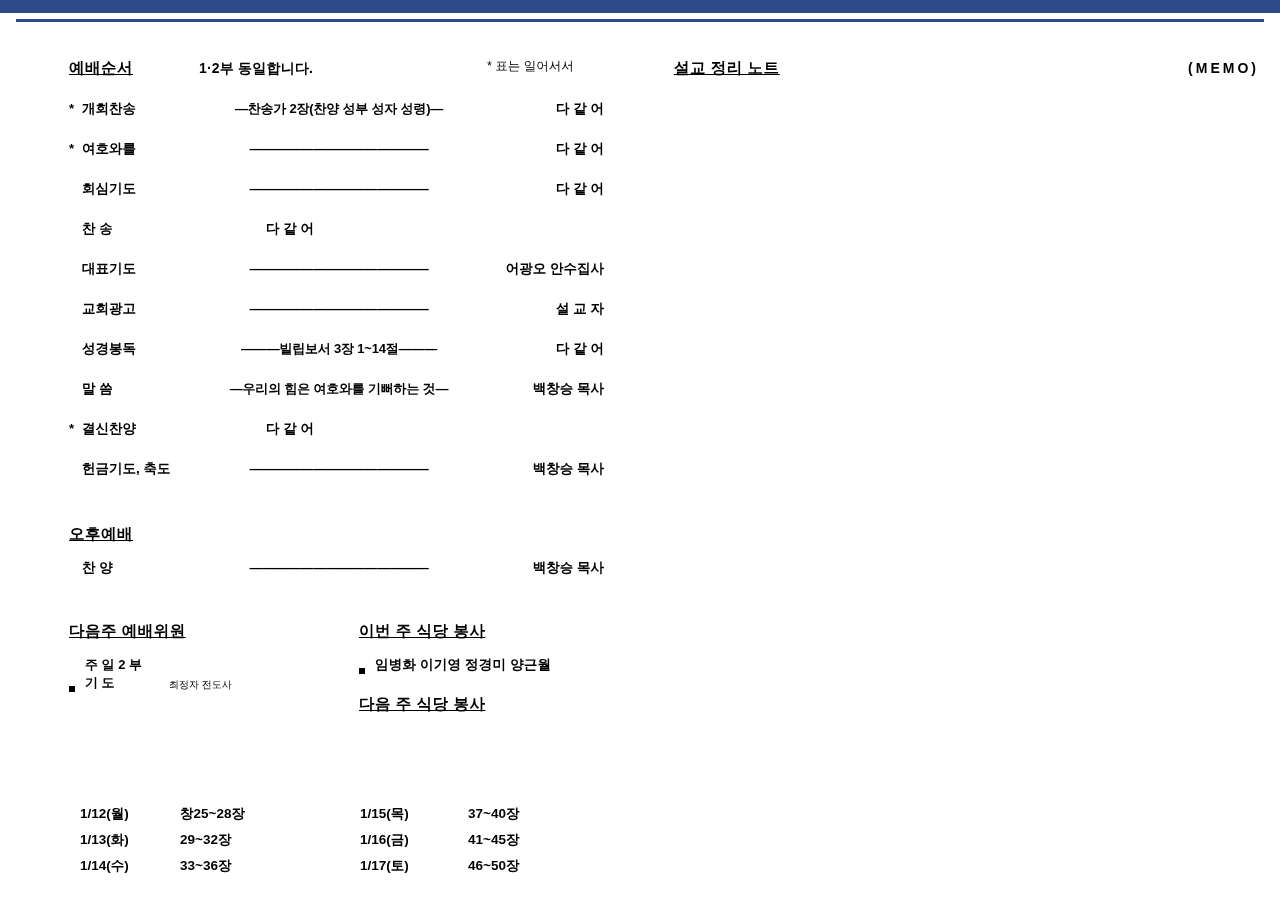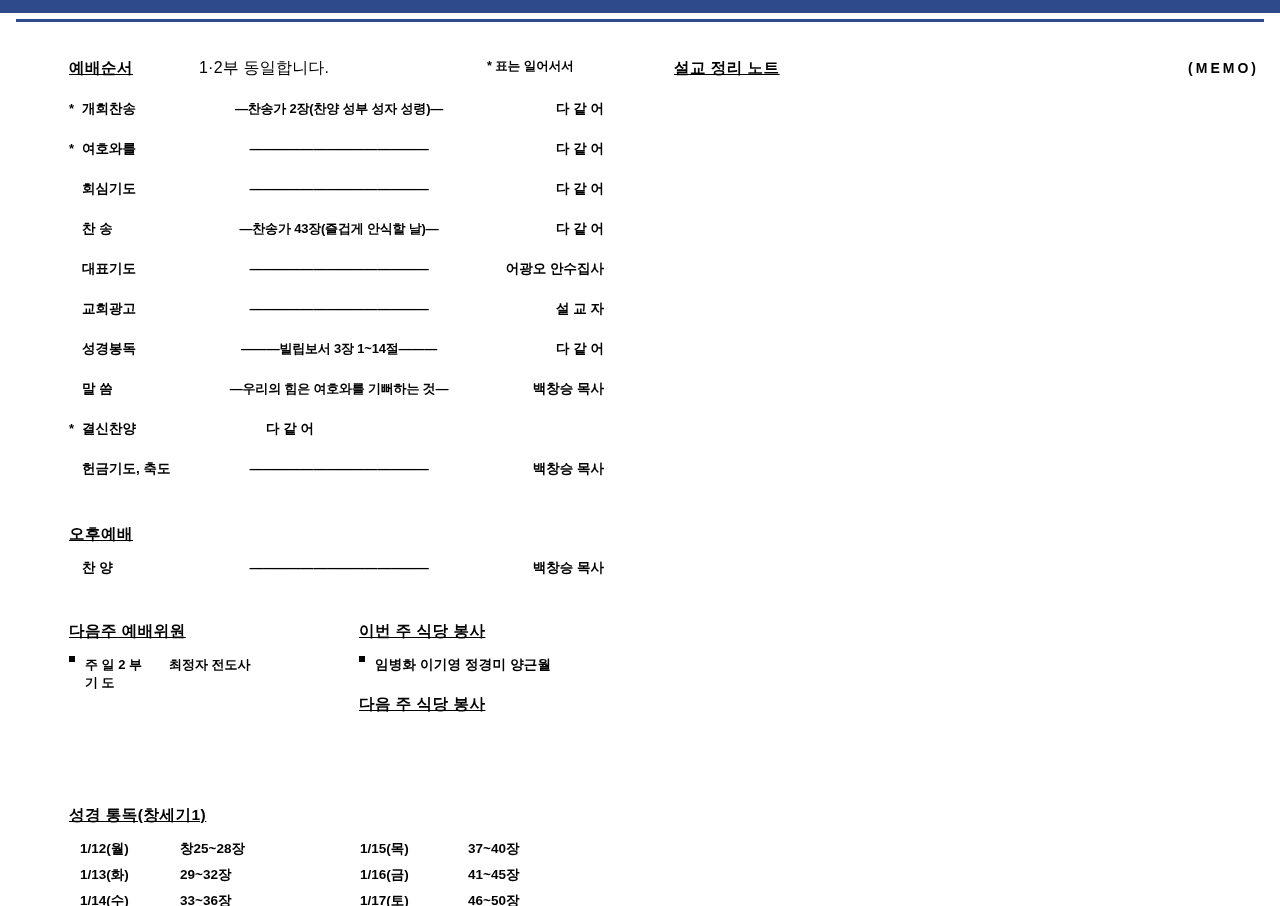--- a/index.html
+++ b/index.html
@@ -69,29 +69,29 @@
   }
 
   
   .order-header {
     display: flex;
     align-items: baseline;
     height: 30px;
   }
   .order-header .h-title { width: 130px; }
   .order-header .h-note {
-    font-size: 16px;
-    font-weight: normal;
+    font-size: 14px;
+    font-weight: bold;
     letter-spacing: 0.2px;
   }
   .order-header .h-star {
     position: absolute;
     left: 418px;
     font-size: 12.5px;
-    font-weight: bold;
+    font-weight: normal;
   }
 
   
   .order-list {
     margin-top: 12px;
   }
   .order-row {
     display: flex;
     align-items: baseline;
     height: 40px;
@@ -155,21 +155,21 @@
     width: 290px;
   }
   .blk-right {
     position: absolute;
     left: 290px;
     top: 0;
     width: 270px;
   }
   .bullet-row {
     display: flex;
-    align-items: flex-start;
+    align-items: flex-end;
     margin-top: 14px;
     font-size: 13px;
     font-weight: bold;
   }
   .sq {
     width: 6px;
     height: 6px;
     background: #000;
     margin-right: 10px;
     flex: none;
@@ -178,22 +178,22 @@
     width: 78px;
     font-size: 13px;
     font-weight: bold;
     line-height: 18px;
   }
   .dutylabel .ln {
     display: flex;
     justify-content: space-between;
   }
   .dutyname {
-    font-size: 13px;
-    font-weight: bold;
+    font-size: 10px;
+    font-weight: normal;
     margin-left: 6px;
   }
   .names {
     font-size: 13.5px;
     font-weight: bold;
     letter-spacing: 0.2px;
   }
   .sub-head {
     margin-top: 20px;
   }
@@ -277,21 +277,20 @@
           </span>
         <span class="o-mid">——————————————</span>
         <span class="o-who pair">다 같 어</span>
       </div>
 
       <div class="order-row">
         <span class="o-star"></span>
         <span class="o-name">
             <span>찬 송</span>
           </span>
-        <span class="o-mid">—찬송가 43장(즐겁게 안식할 날)—</span>
         <span class="o-who pair">다 같 어</span>
       </div>
 
       <div class="order-row">
         <span class="o-star"></span>
         <span class="o-name">
             <span>대표기도</span>
           </span>
         <span class="o-mid">——————————————</span>
         <span class="o-who single">어광오 안수집사</span>
@@ -380,21 +379,20 @@
           <span class="sq"></span>
           <span class="names">임병화 이기영 정경미 양근월</span>
         </div>
 
         <div class="heading sub-head">다음 주 식당 봉사</div>
       </div>
 
     </div>
 
     <div class="bible">
-      <div class="heading">성경 통독(창세기1)</div>
       <div class="bible-rows">
 
         <div class="bible-row">
           <span class="b-date">1/12(월)</span>
           <span class="b-ch">창25~28장</span>
           <span class="b-date2">1/15(목)</span>
           <span class="b-ch2">37~40장</span>
         </div>
 
         <div class="bible-row">

